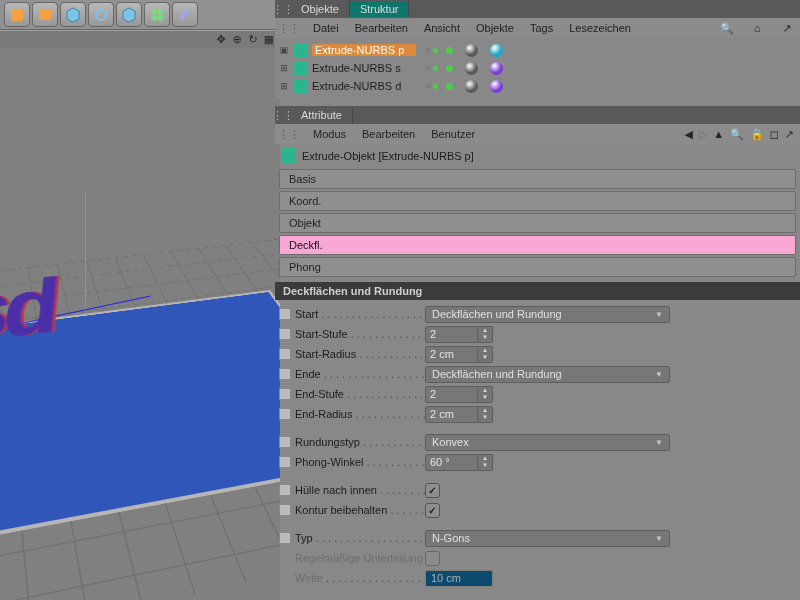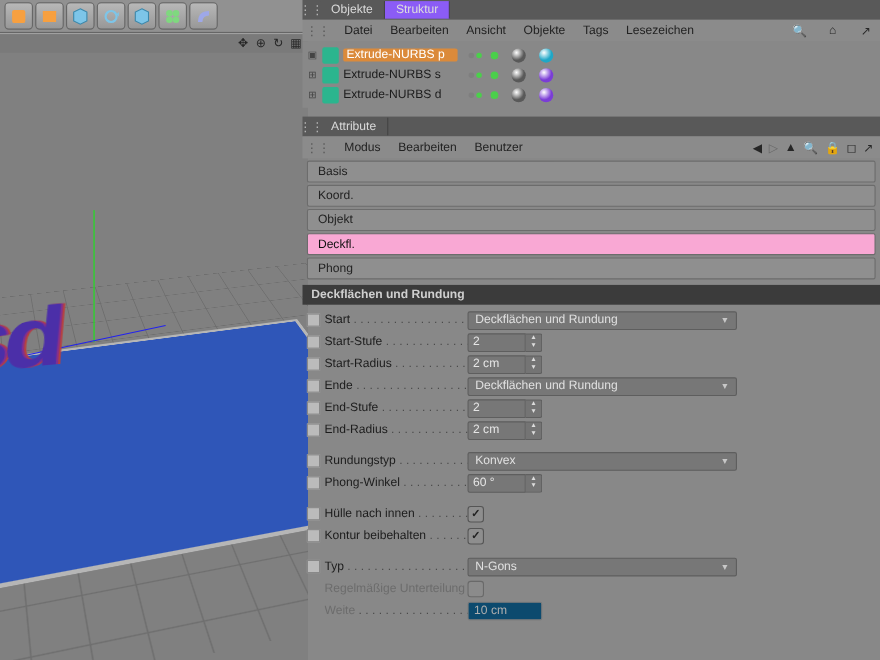--- a/index.html
+++ b/index.html
@@ -16,21 +16,21 @@
     linear-gradient(#6e6e6e 1px, transparent 1px),
     linear-gradient(90deg,#6e6e6e 1px, transparent 1px);
   background-size:38px 38px; }
 .bluepane { position:absolute; left:80px; top:120px; width:430px; height:280px; background:#2f56b8; box-shadow:0 0 0 4px #b6b6b6 inset; }
 .txt3d { position:absolute; left:-40px; top:210px; font-size:90px; font-weight:700; color:#4b2fa8; letter-spacing:-6px; transform:rotateX(40deg) rotateZ(-6deg) skewX(-6deg); text-shadow:2px 0 0 #832f8f, 4px 0 0 #b63f3f; }
 .axis-y { position:absolute; width:1px; height:120px; background:#17e817; top:143px; left:85px; }
 .axis-b { position:absolute; width:130px; height:1px; background:#2222ee; top:261px; left:22px; transform:rotate(-12deg); }
 
 .panel { position:absolute; left:275px; top:0; right:0; display:flex; flex-direction:column; }
 .tabs-row { display:flex; align-items:center; background:#595959; height:18px; }
-.tab { padding:2px 10px; color:#ddd; background:#8b5cf6; border-right:1px solid #444; cursor:pointer; }
+.tab { padding:2px 10px; color:#ddd; background:#0f766e; border-right:1px solid #444; cursor:pointer; }
 .tab.active { background:#595959; color:#dadada; }
 .grip { width:16px; display:flex; align-items:center; justify-content:center; color:#bbb; }
 .menu-row { display:flex; align-items:center; background:#8b8b8b; height:20px; padding:0 6px; gap:16px; color:#222; }
 .menu-row .spacer { flex:1; }
 
 .tree { padding:3px 4px; background:#888; }
 .tree-row { display:flex; align-items:center; height:18px; gap:4px; }
 .tree-toggle { width:10px; color:#444; font-size:9px; cursor:pointer; text-align:center; }
 .tree-icon { width:15px; height:15px; background:#2bb58e; border-radius:2px; }
 .tree-icon.txt { background:#629bd8; }
@@ -206,20 +206,24 @@
       <span>◀</span>
       <span style="opacity:.35">▷</span>
       <span>▲</span>
       <span>🔍</span>
       <span>🔒</span>
       <span>◻</span>
       <span>↗</span>
     </div>
   </div>
 
+  <div class="obj-head">
+    <span class="tree-icon"></span>
+    <span>Extrude-Objekt [Extrude-NURBS p]</span>
+  </div>
 
   <div class="minitabs">
     <div class="minitab">Basis</div>
     <div class="minitab">Koord.</div>
     <div class="minitab">Objekt</div>
     <div class="minitab active">Deckfl.</div>
     <div class="minitab">Phong</div>
   </div>
 
   <div class="sec-head">Deckflächen und Rundung</div>

